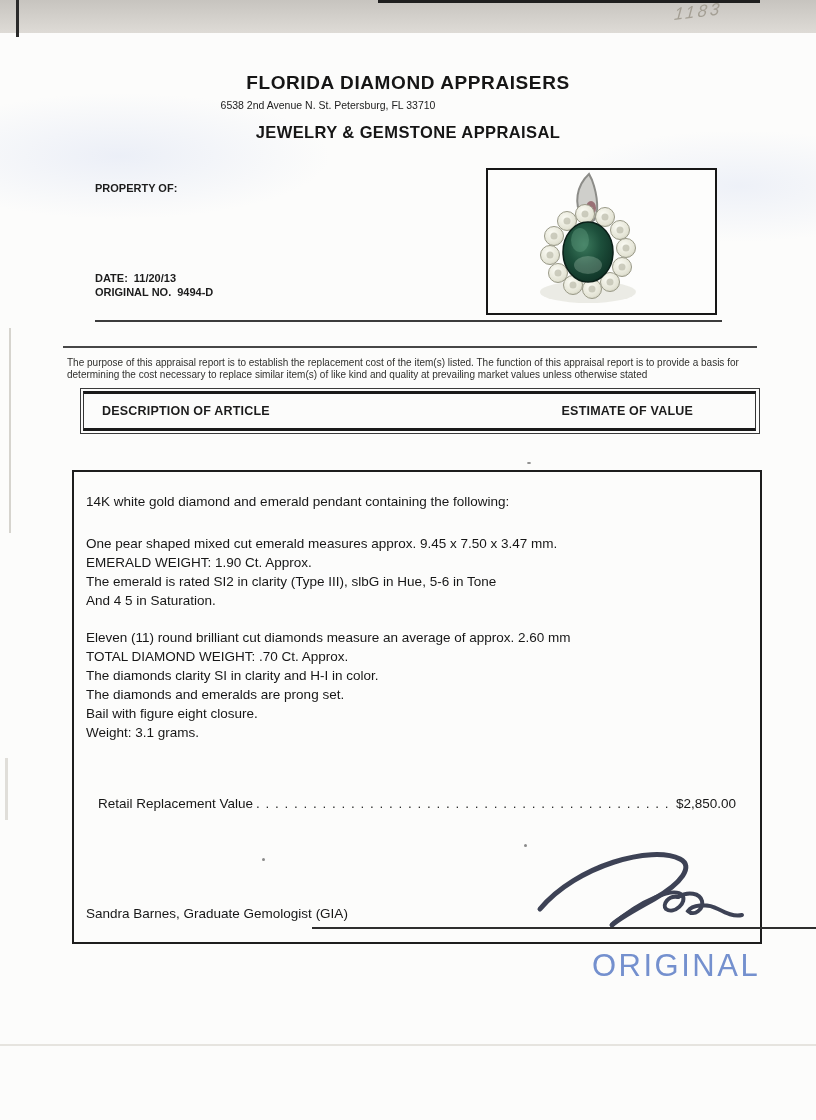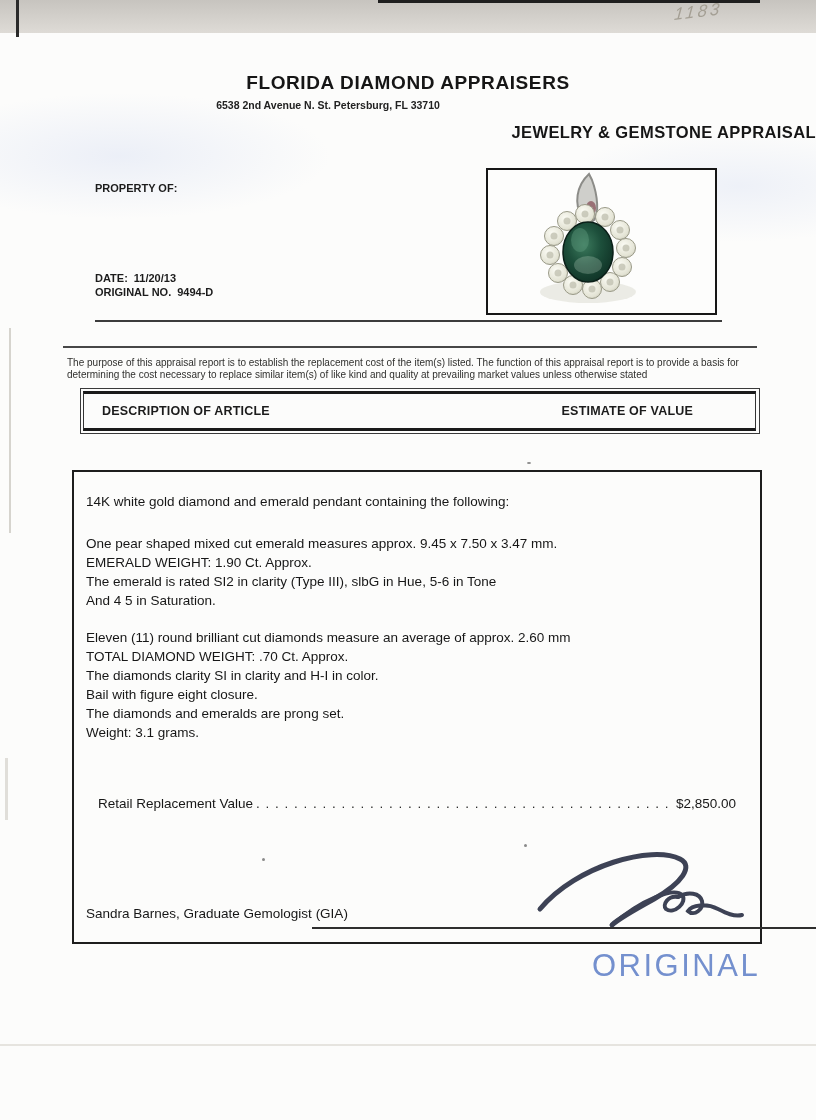--- a/index.html
+++ b/index.html
@@ -20,22 +20,22 @@
   .scan-blue-tint{position:absolute;left:0;top:36px;width:816px;height:240px;
     background:
       radial-gradient(ellipse 300px 90px at 120px 120px,rgba(205,215,240,.35),rgba(205,215,240,0) 70%),
       radial-gradient(ellipse 260px 80px at 740px 150px,rgba(205,215,240,.30),rgba(205,215,240,0) 70%);}
   .handwritten-note{position:absolute;left:674px;top:2px;font-size:17px;font-style:italic;
     color:#a49f94;transform:rotate(-7deg) skewX(-12deg);letter-spacing:3px;}
   
   .company-name{position:absolute;left:0;top:72px;width:816px;text-align:center;
     font-size:19px;font-weight:bold;letter-spacing:.6px;color:#161616;}
   .company-address{position:absolute;left:0;top:99px;width:656px;text-align:center;
-    font-size:10.5px;font-weight:bold;color:#222;}
-  .doc-title{position:absolute;left:0;top:123px;width:816px;text-align:right;
+    font-size:10.5px;font-weight:normal;color:#222;}
+  .doc-title{position:absolute;left:0;top:123px;width:816px;text-align:center;
     font-size:16.5px;font-weight:bold;letter-spacing:.4px;color:#161616;}
   
   .property-of{position:absolute;left:95px;top:182px;font-size:11px;font-weight:bold;}
   .date-line{position:absolute;left:95px;top:272px;font-size:11px;font-weight:bold;}
   .appraisal-line{position:absolute;left:95px;top:286px;font-size:11px;font-weight:bold;}
   .info-label{margin-right:6px;}
   
   .photo-box{position:absolute;left:486px;top:168px;width:227px;height:143px;
     border:2px solid #161616;background:#fdfdfc;}
   
@@ -174,22 +174,22 @@
       <div>One pear shaped mixed cut emerald measures approx. 9.45 x 7.50 x 3.47 mm.</div>
       <div>EMERALD WEIGHT: 1.90 Ct. Approx.</div>
       <div>The emerald is rated SI2 in clarity (Type III), slbG in Hue, 5-6 in Tone</div>
       <div>And 4 5 in Saturation.</div>
     </div>
 
     <div class="article-para2">
       <div>Eleven (11) round brilliant cut diamonds measure an average of approx. 2.60 mm</div>
       <div>TOTAL DIAMOND WEIGHT: .70 Ct. Approx.</div>
       <div>The diamonds clarity SI in clarity and H-I in color.</div>
+      <div>The diamonds and emeralds are prong set.</div>
       <div>Bail with figure eight closure.</div>
-      <div>The diamonds and emeralds are prong set.</div>
       <div>Weight: 3.1 grams.</div>
     </div>
 
     <div class="retail-row">
       <span class="retail-label">Retail Replacement Value</span>
       <span class="retail-dots">. . . . . . . . . . . . . . . . . . . . . . . . . . . . . . . . . . . . . . . . . . . . . . . . . . . . . . . . . . . . . . . . . . . .</span>
       <span class="retail-value">$2,850.00</span>
     </div>
 
     <svg class="signature-svg" viewBox="0 0 240 88">

